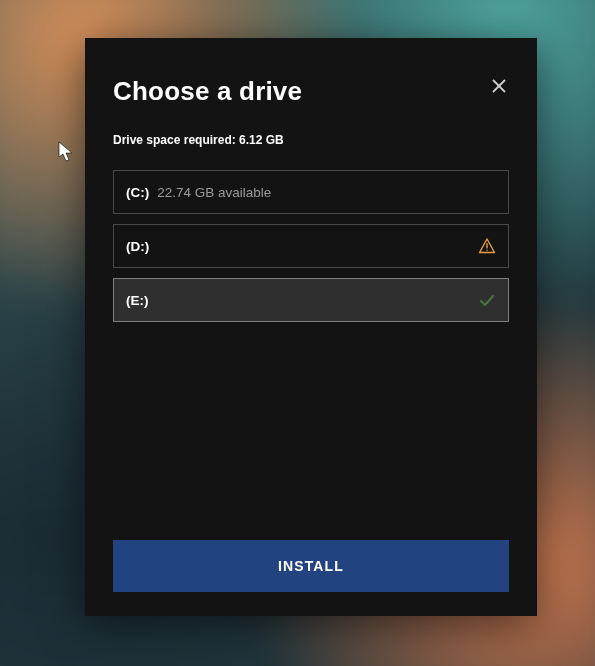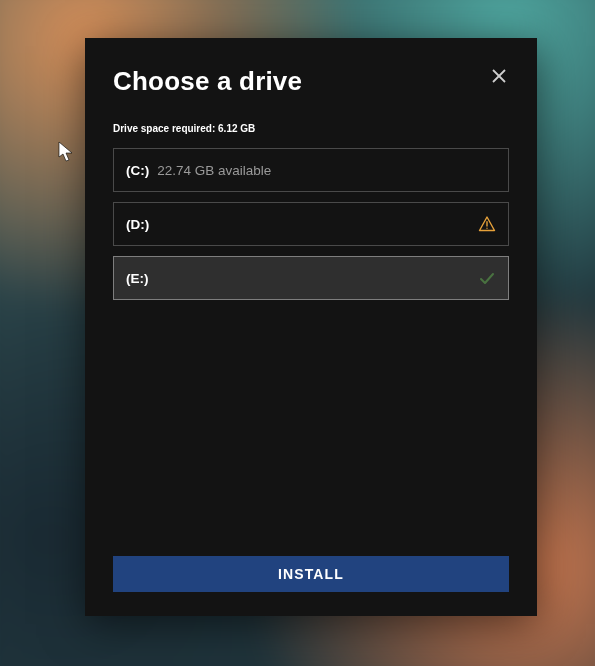--- a/index.html
+++ b/index.html
@@ -19,21 +19,21 @@
         radial-gradient(circle at 12% 78%, #1a2a33 0%, rgba(26,42,51,0) 40%),
         linear-gradient(135deg, #3b5a5b 0%, #243d44 50%, #1c2c32 100%);
       filter: blur(14px);
       transform: scale(1.1);
     }
     .modal {
       position: absolute;
       left: 85px; top: 38px;
       width: 452px; height: 578px;
       background: #131313;
-      padding: 28px 28px 24px 28px;
+      padding: 38px 28px 24px 28px;
       display: flex; flex-direction: column;
       box-shadow: 0 8px 40px rgba(0,0,0,.55);
     }
     .modal-header { position: relative; }
     .title {
       color: #ffffff;
       font-size: 26px;
       font-weight: 600;
       letter-spacing: .2px;
       margin-bottom: 26px;
@@ -41,23 +41,23 @@
     .close {
       position: absolute; top: -4px; right: -4px;
       width: 28px; height: 28px;
       background: transparent; border: 0; cursor: pointer;
       display: flex; align-items: center; justify-content: center;
     }
     .close svg { width: 14px; height: 14px; }
     .close svg line { stroke: #cfcfcf; stroke-width: 1.8; }
     .subtitle {
       color: #ffffff;
-      font-size: 10px;
+      font-size: 12px;
       font-weight: 700;
-      margin-bottom: 14px;
+      margin-bottom: 23px;
     }
     .drives { display: flex; flex-direction: column; gap: 10px; }
     .drive {
       height: 44px;
       border: 1px solid #4a4a4a;
       background: transparent;
       display: flex; align-items: center;
       padding: 0 12px;
       cursor: pointer;
       text-align: left;
@@ -88,21 +88,21 @@
     }
     .warning-tri svg path.bang {
       stroke: #e6a13a; stroke-width: 1.4; stroke-linecap: round;
     }
     .check svg polyline {
       fill: none; stroke: #5fa94f; stroke-width: 2; stroke-linecap: round; stroke-linejoin: round;
       opacity: .55;
     }
     .install {
       margin-top: auto;
-      height: 36px;
+      height: 52px;
       background: #21437f;
       border: 0;
       color: #ffffff;
       font-size: 14px;
       font-weight: 700;
       letter-spacing: 1.1px;
       cursor: pointer;
     }
     .cursor {
       position: absolute; left: 58px; top: 141px;

